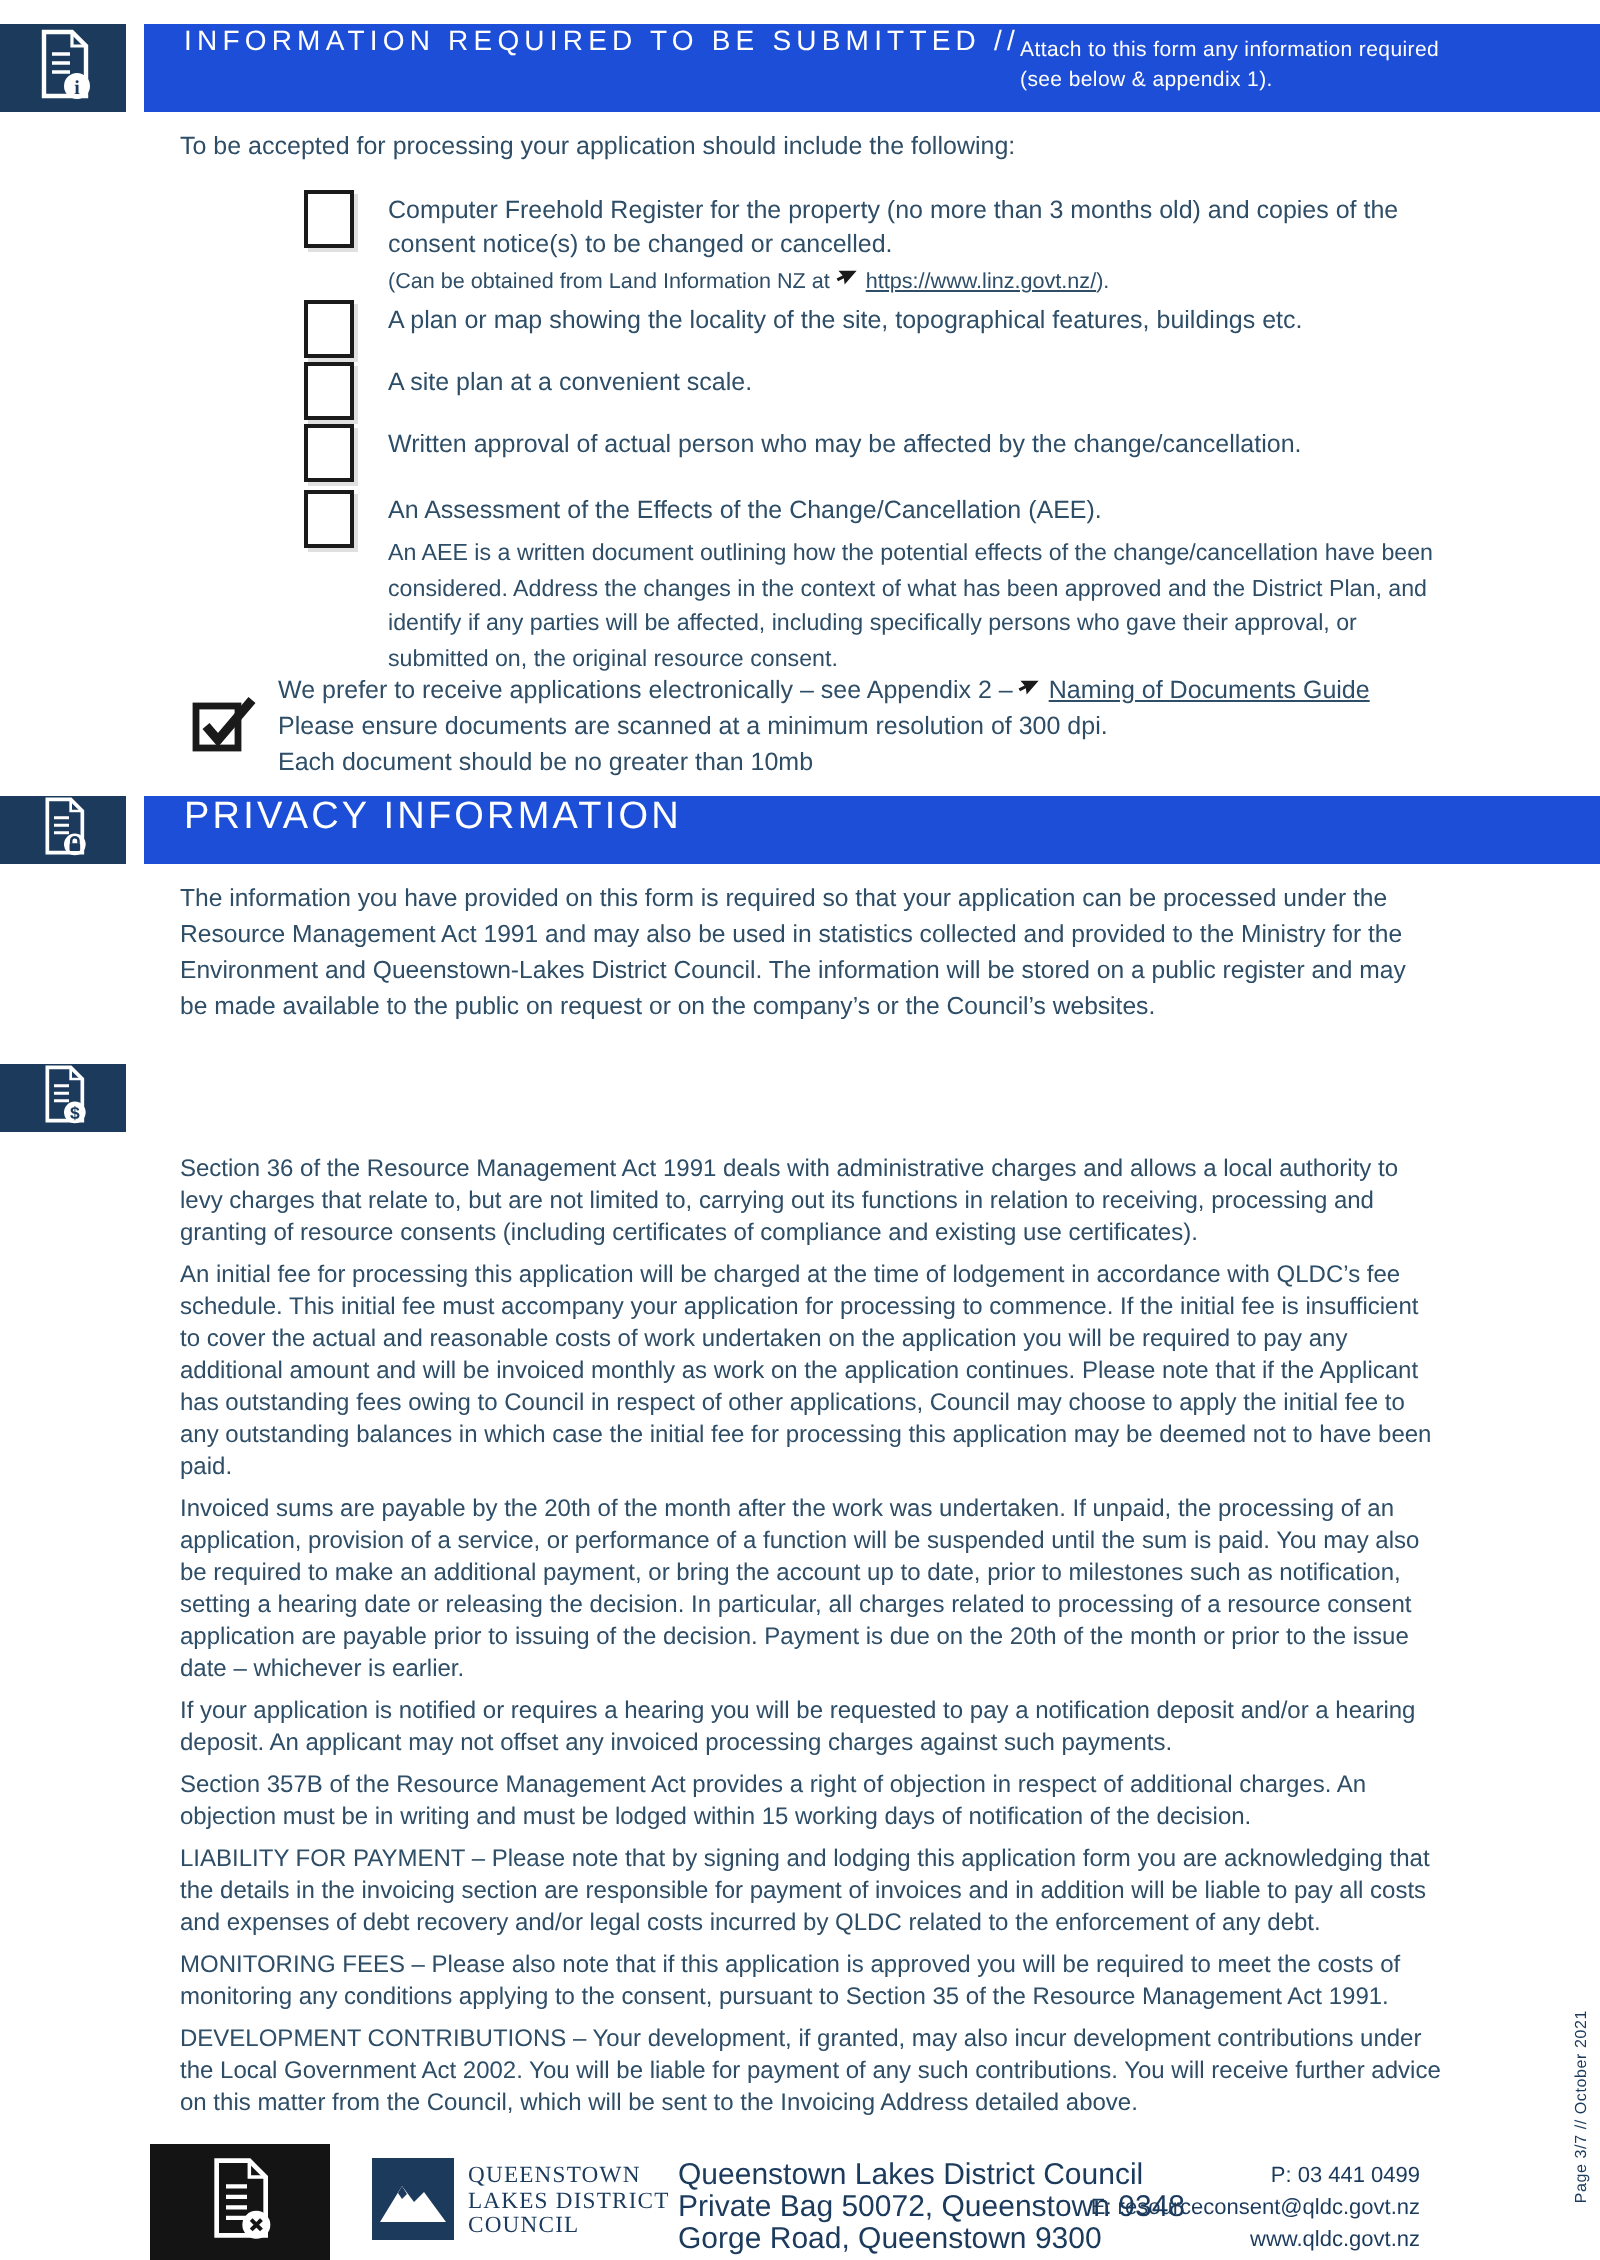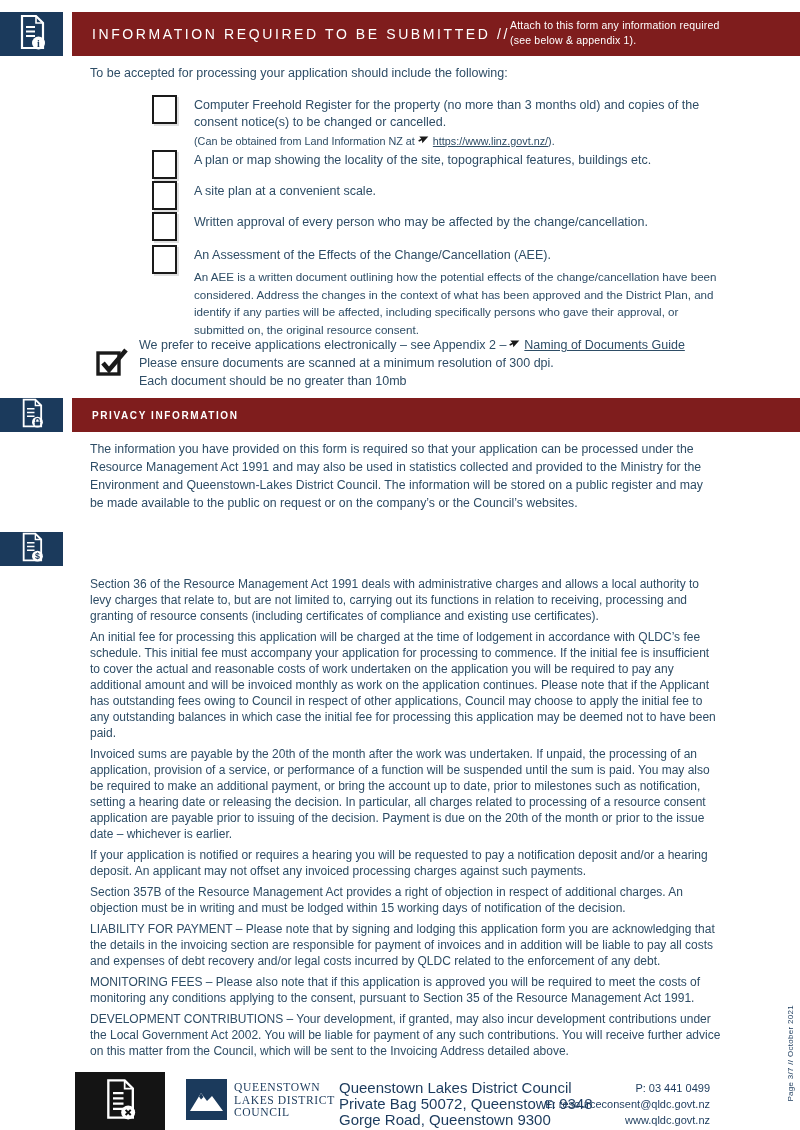--- a/index.html
+++ b/index.html
@@ -7,27 +7,27 @@
     position:relative;width:800px;height:1130px;margin:0 auto;
     background:#ffffff;overflow:hidden;
     font-family:"Liberation Sans",sans-serif;color:#2e4d66;
   }
   
   .band-icon{
     position:absolute;left:0;width:63px;background:#1b3a5c;
     display:flex;align-items:center;justify-content:center;
   }
   .band-bar{
-    position:absolute;left:72px;right:0;background:#7f1d1d;color:#fff;
-    display:flex;align-items:center;
+    position:absolute;left:72px;right:0;background:#1d4ed8;color:#fff;
+    display:flex;
   }
   .band-title{
     padding-left:20px;font-size:14px;letter-spacing:2.6px;white-space:nowrap;
   }
-  .band-title.small{font-size:10px;letter-spacing:1.6px;font-weight:bold;}
+  .band-title.small{font-size:19px;letter-spacing:1.6px;}
   .band-note{
     position:absolute;left:438px;top:6px;font-size:10.5px;line-height:1.4;
     letter-spacing:.2px;
   }
   
   .intro{position:absolute;left:90px;top:66px;font-size:12.5px;}
   .chk-row{position:absolute;left:152px;display:flex;align-items:flex-start;}
   .chk-box{
     width:21px;height:25px;border:2.4px solid #1a1a1a;background:#fff;
     box-shadow:2px 2px 0 rgba(0,0,0,.12);flex:none;margin-right:17px;
@@ -115,21 +115,21 @@
     <div class="chk-text">A plan or map showing the locality of the site, topographical features, buildings etc.</div>
   </div>
 
   <div class="chk-row" style="top:181px;">
     <div class="chk-box"></div>
     <div class="chk-text">A site plan at a convenient scale.</div>
   </div>
 
   <div class="chk-row" style="top:212px;">
     <div class="chk-box"></div>
-    <div class="chk-text">Written approval of every person who may be affected by the change/cancellation.</div>
+    <div class="chk-text">Written approval of actual person who may be affected by the change/cancellation.</div>
   </div>
 
   <div class="chk-row" style="top:245px;">
     <div class="chk-box"></div>
     <div class="chk-text">
       <span>An Assessment of the Effects of the Change/Cancellation (AEE).</span>
       <div class="chk-desc">An AEE is a written document outlining how the potential effects of the change/cancellation have been considered. Address the changes in the context of what has been approved and the District Plan, and identify if any parties will be affected, including specifically persons who gave their approval, or submitted on, the original resource consent.</div>
     </div>
   </div>
 

